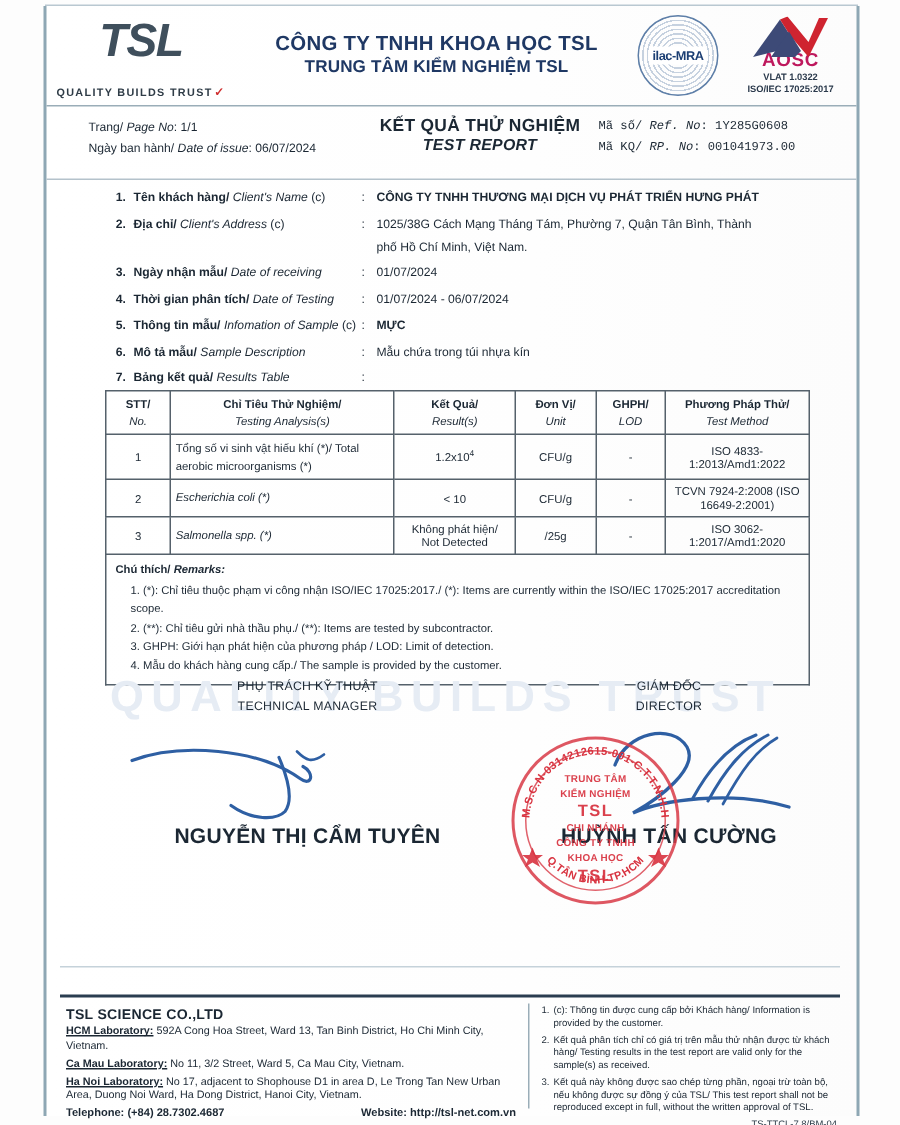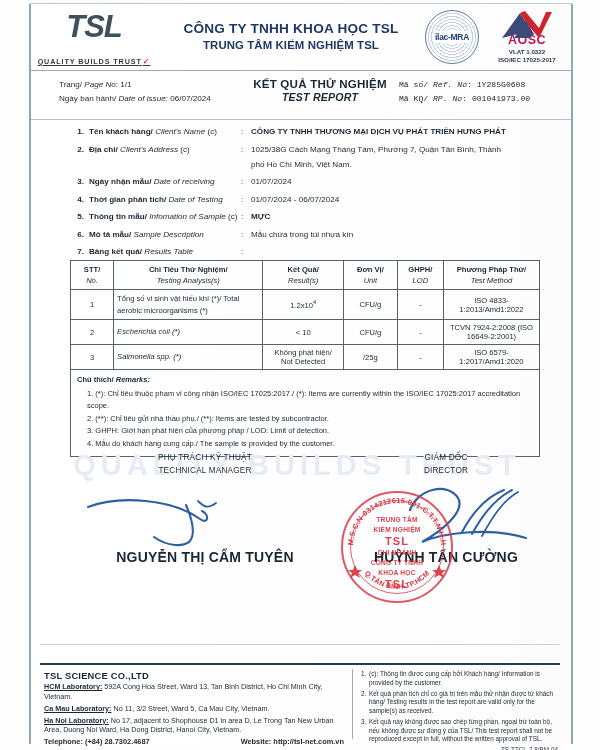--- a/index.html
+++ b/index.html
@@ -35,21 +35,21 @@
   .logo-tsl{
     width:126px;flex:0 0 126px;text-align:center;padding-top:2px;
   }
   .logo-tsl .mark{
     font-size:31px;font-weight:bold;font-style:italic;letter-spacing:-1px;
     color:#3f4f5c;line-height:1;
     font-family:"Liberation Sans", sans-serif;
   }
   .logo-tsl .tag{
     font-size:7.2px;font-weight:bold;letter-spacing:0.9px;color:#2f3c47;
-    margin-top:15px;white-space:nowrap;text-decoration:underline;
+    margin-top:15px;white-space:nowrap;
   }
   .logo-tsl .tick{color:#cf2e2e;font-size:8px;margin-left:1px;}
   .head-center{
     flex:1;text-align:center;padding-left:6px;
   }
   .head-center .l1{
     font-size:13.6px;font-weight:bold;color:#1f3864;letter-spacing:.2px;line-height:1.35;
   }
   .head-center .l2{
     font-size:11.4px;font-weight:bold;color:#1f3864;letter-spacing:.1px;line-height:1.4;
@@ -333,21 +333,21 @@
           <td class="c-unit">CFU/g</td>
           <td class="c-lod">-</td>
           <td class="c-met">TCVN 7924-2:2008 (ISO<br><span>16649-2:2001)</span></td>
         </tr>
         <tr>
           <td class="c-stt">3</td>
           <td class="ana"><i>Salmonella spp. (*)</i></td>
           <td class="c-res"><span>Không phát hiện/</span><span class="two">Not Detected</span></td>
           <td class="c-unit">/25g</td>
           <td class="c-lod">-</td>
-          <td class="c-met">ISO 6579-1:2017/Amd1:2020</td>
+          <td class="c-met">ISO 3062-1:2017/Amd1:2020</td>
         </tr>
       </tbody>
   </table>
 
   <div class="remarks">
     <div class="h">
       <span>Chú thích/</span>
       <i>Remarks:</i>
     </div>
     <div id="remarks-list">

